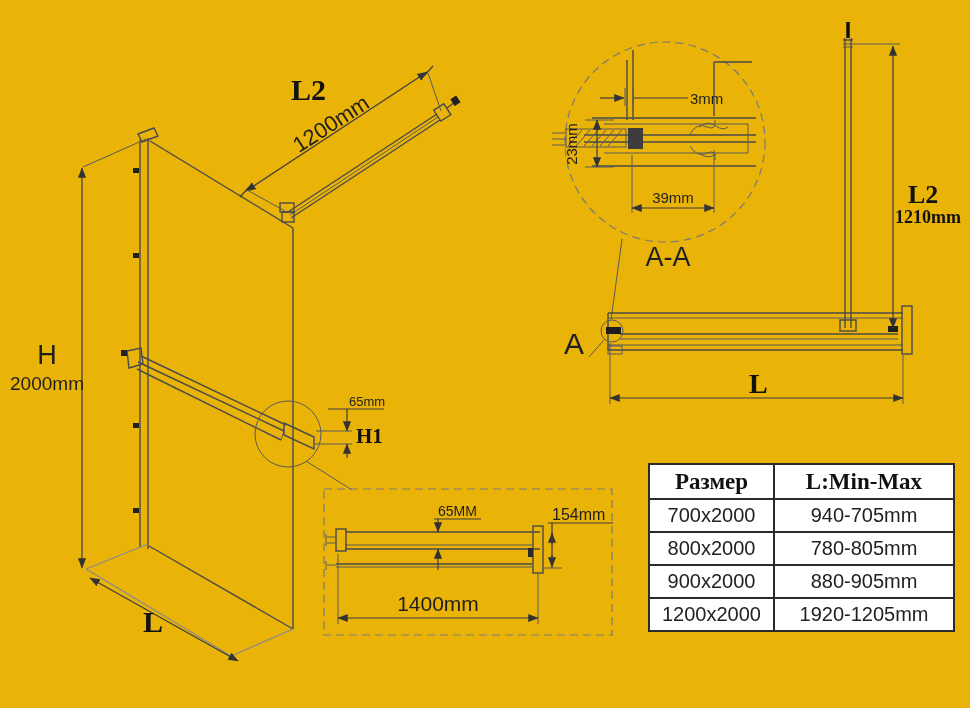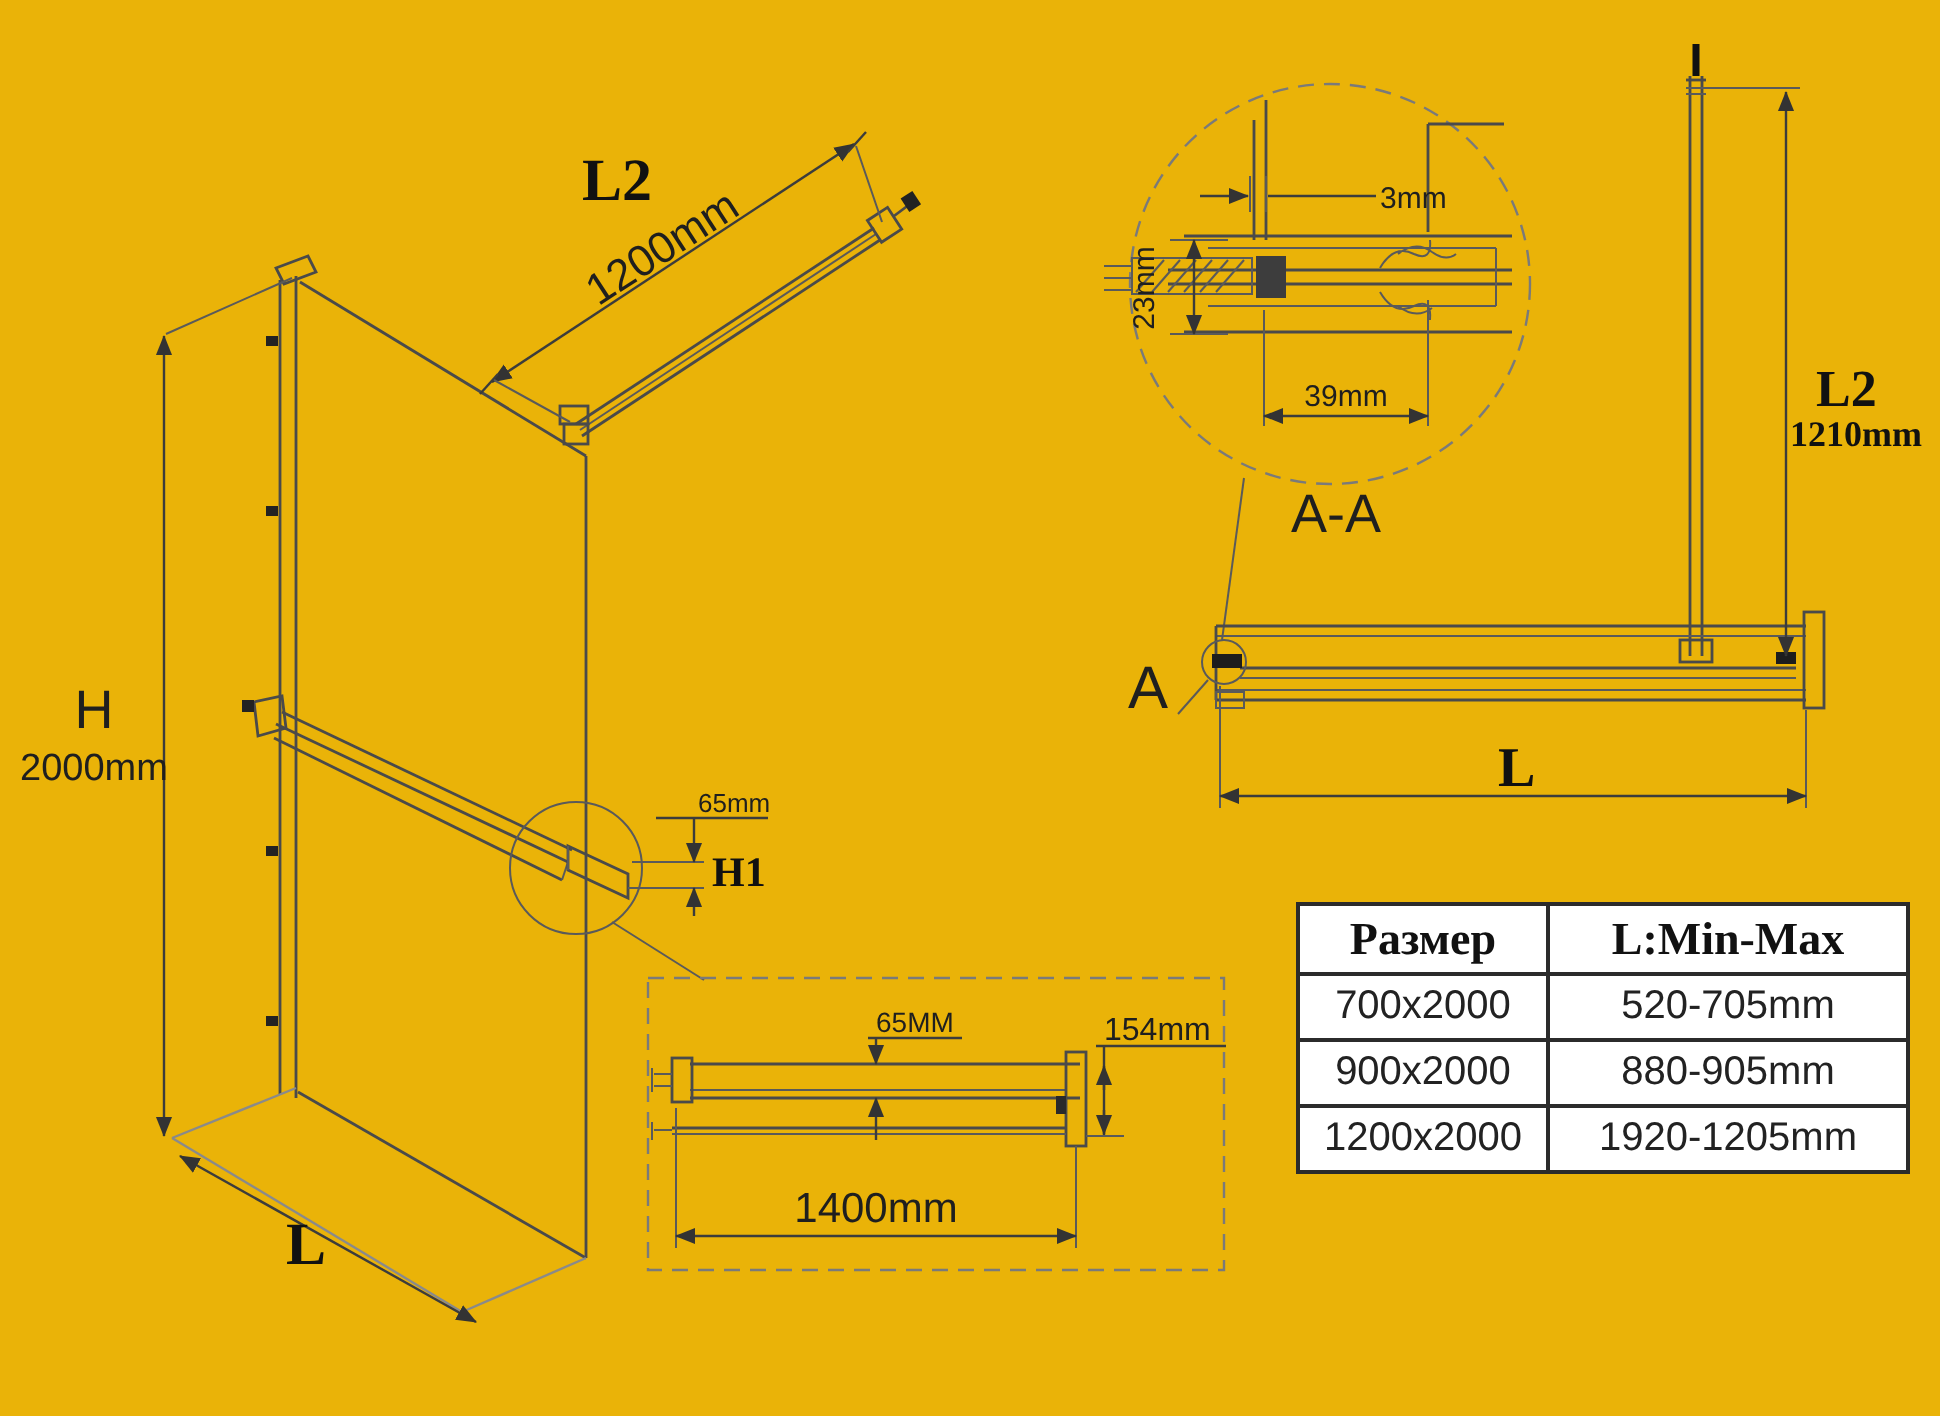--- a/index.html
+++ b/index.html
@@ -10,21 +10,21 @@
   text{fill:#1f1f1f;}
   .sans{font-family:"Liberation Sans","DejaVu Sans",sans-serif;}
   .serifb{font-family:"Liberation Serif","DejaVu Serif",serif;font-weight:bold;fill:#111;}
   
   .ln{stroke:#4a4a4a;stroke-width:1.4;fill:none;}
   .lnt{stroke:#5a5a5a;stroke-width:1;fill:none;}
   .dim{stroke:#3c3c3c;stroke-width:1.2;fill:none;}
   .dash{stroke:#7a7a7a;stroke-width:1.2;fill:none;stroke-dasharray:8 5;}
   .floor{stroke:#8a8a8a;stroke-width:1.2;fill:none;}
   
-  #size-table{position:absolute;left:648px;top:451px;border-collapse:collapse;
+  #size-table{position:absolute;left:648px;top:463px;border-collapse:collapse;
               background:#fff;}
   #size-table th,#size-table td{border:2px solid #2b2b2b;text-align:center;
               vertical-align:middle;padding:0;}
   #size-table th{width:123px;height:33px;font-family:"Liberation Serif","DejaVu Serif",serif;
               font-weight:bold;font-size:23px;color:#111;}
   #size-table th+th{width:178px;}
   #size-table td{height:31px;font-family:"Liberation Sans","DejaVu Sans",sans-serif;
               font-size:20px;color:#222;}
 </style>
 </head>
@@ -280,21 +280,25 @@
 <table id="size-table">
   <thead>
     <tr>
       <th>Размер</th>
       <th>L:Min-Max</th>
     </tr>
   </thead>
   <tbody>
     <tr>
       <td>700x2000</td>
-      <td>520-705mm</td>
+      <td>940-705mm</td>
+    </tr>
+    <tr>
+      <td>800x2000</td>
+      <td>780-805mm</td>
     </tr>
     <tr>
       <td>900x2000</td>
       <td>880-905mm</td>
     </tr>
     <tr>
       <td>1200x2000</td>
       <td>1920-1205mm</td>
     </tr>
   </tbody>

